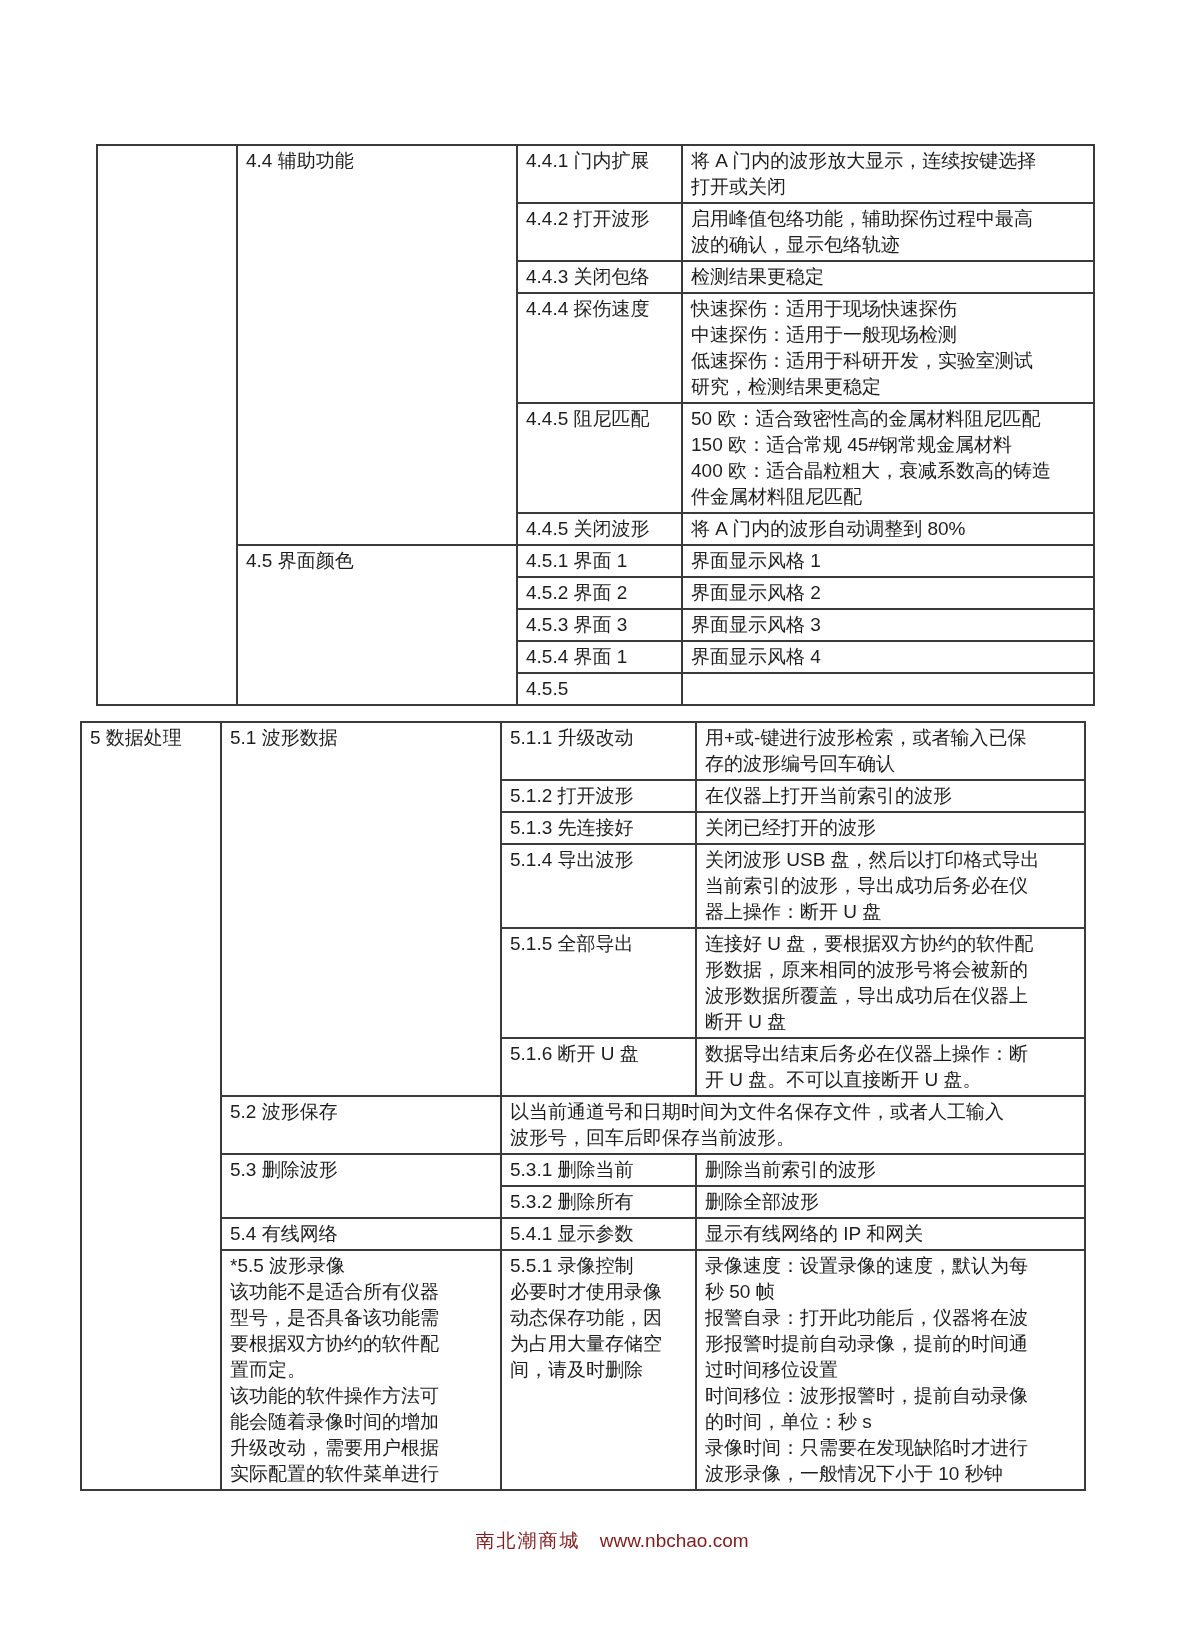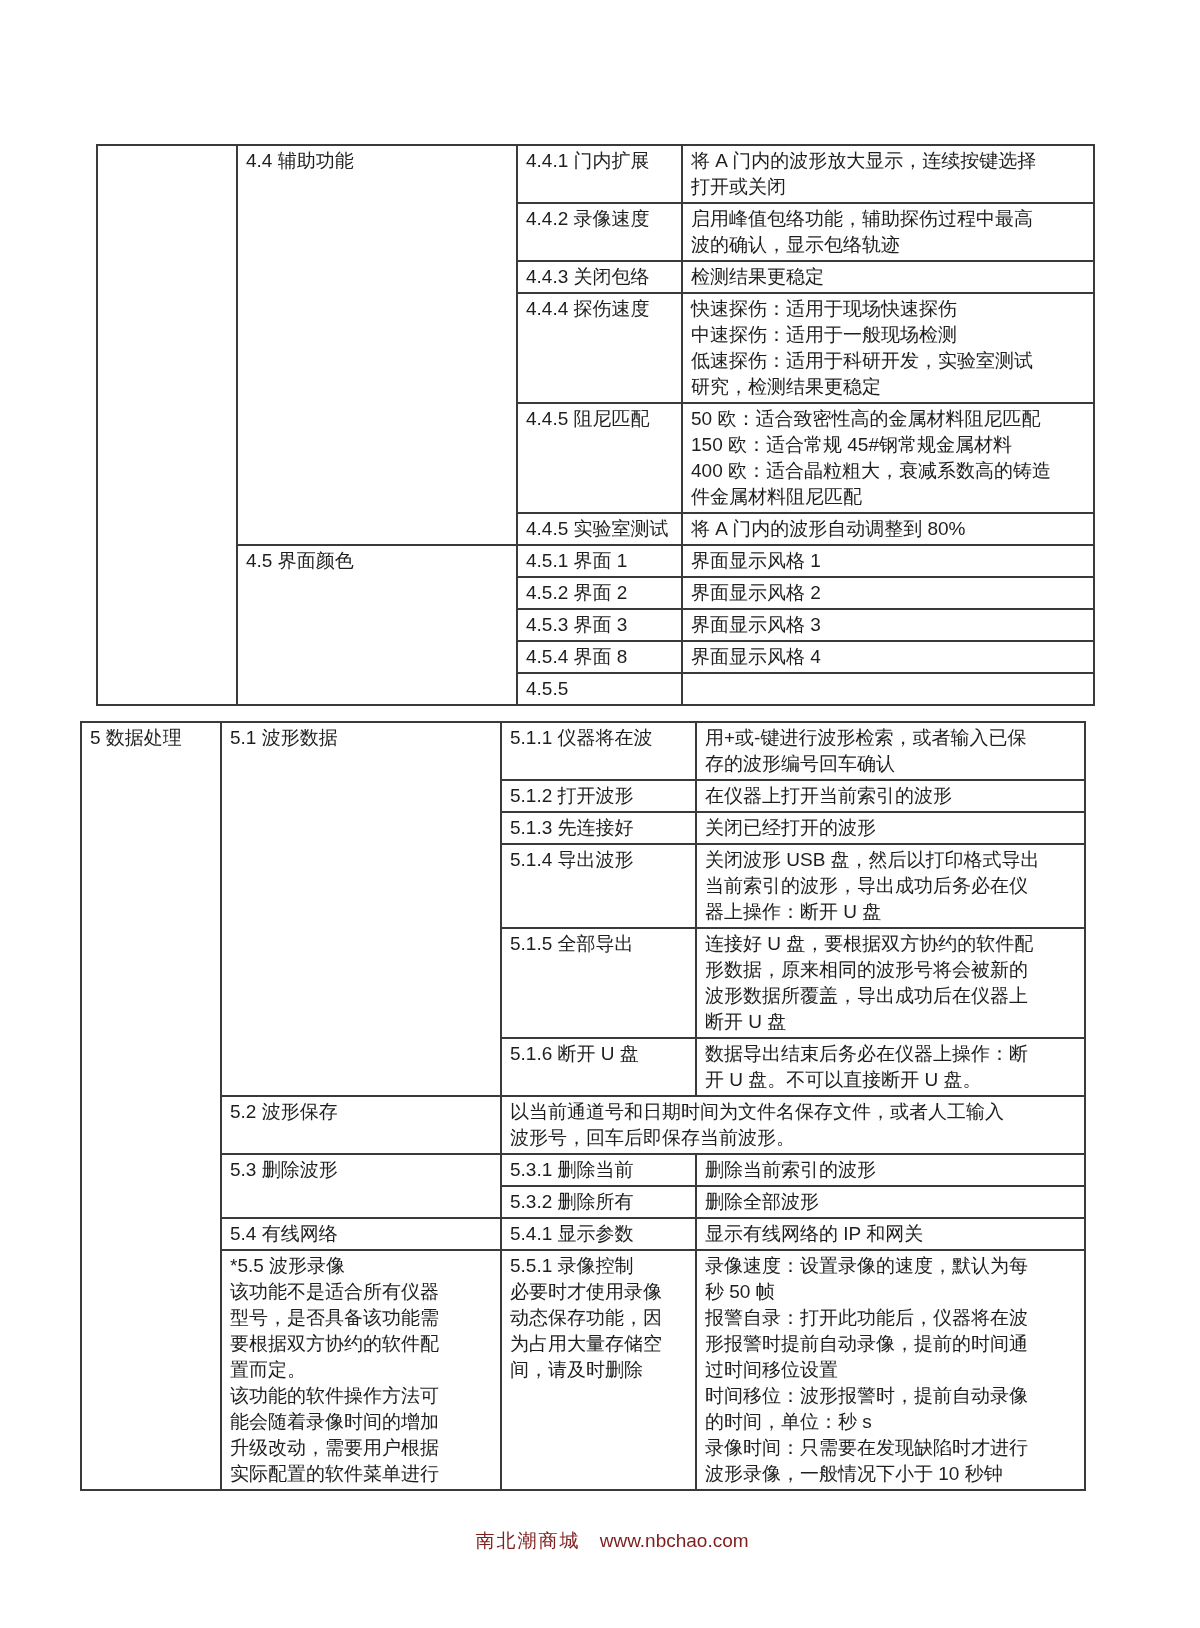--- a/index.html
+++ b/index.html
@@ -43,21 +43,21 @@
     </colgroup>
     <tbody>
         <tr>
       <td class="sec" rowspan="11"></td>
       <td rowspan="6">4.4 辅助功能</td>
       <td>4.4.1 门内扩展</td>
       <td>将 A 门内的波形放大显示，连续按键选择
 打开或关闭</td>
     </tr>
     <tr>
-      <td>4.4.2 录像速度</td>
+      <td>4.4.2 打开波形</td>
       <td>启用峰值包络功能，辅助探伤过程中最高
 波的确认，显示包络轨迹</td>
     </tr>
     <tr>
       <td>4.4.3 关闭包络</td>
       <td>检测结果更稳定</td>
     </tr>
     <tr>
       <td>4.4.4 探伤速度</td>
       <td>快速探伤：适用于现场快速探伤
@@ -66,59 +66,59 @@
 研究，检测结果更稳定</td>
     </tr>
     <tr>
       <td>4.4.5 阻尼匹配</td>
       <td>50 欧：适合致密性高的金属材料阻尼匹配
 150 欧：适合常规 45#钢常规金属材料
 400 欧：适合晶粒粗大，衰减系数高的铸造
 件金属材料阻尼匹配</td>
     </tr>
     <tr>
-      <td>4.4.5 实验室测试</td>
+      <td>4.4.5 关闭波形</td>
       <td>将 A 门内的波形自动调整到 80%</td>
     </tr>
     <tr>
       <td rowspan="5">4.5 界面颜色</td>
       <td>4.5.1 界面 1</td>
       <td>界面显示风格 1</td>
     </tr>
     <tr>
       <td>4.5.2 界面 2</td>
       <td>界面显示风格 2</td>
     </tr>
     <tr>
       <td>4.5.3 界面 3</td>
       <td>界面显示风格 3</td>
     </tr>
     <tr>
-      <td>4.5.4 界面 8</td>
+      <td>4.5.4 界面 1</td>
       <td>界面显示风格 4</td>
     </tr>
     <tr>
       <td>4.5.5</td>
       <td></td>
     </tr>
   </tbody>
     </table>
 
   <table class="spec" id="t2">
     <colgroup>
       <col style="width:140px">
         <col style="width:280px">
         <col style="width:195px">
         <col style="width:389px">
     </colgroup>
     <tbody>
         <tr>
       <td class="sec" rowspan="11">5 数据处理</td>
       <td rowspan="6">5.1 波形数据</td>
-      <td>5.1.1 仪器将在波</td>
+      <td>5.1.1 升级改动</td>
       <td>用+或-键进行波形检索，或者输入已保
 存的波形编号回车确认</td>
     </tr>
     <tr>
       <td>5.1.2 打开波形</td>
       <td>在仪器上打开当前索引的波形</td>
     </tr>
     <tr>
       <td>5.1.3 先连接好</td>
       <td>关闭已经打开的波形</td>

